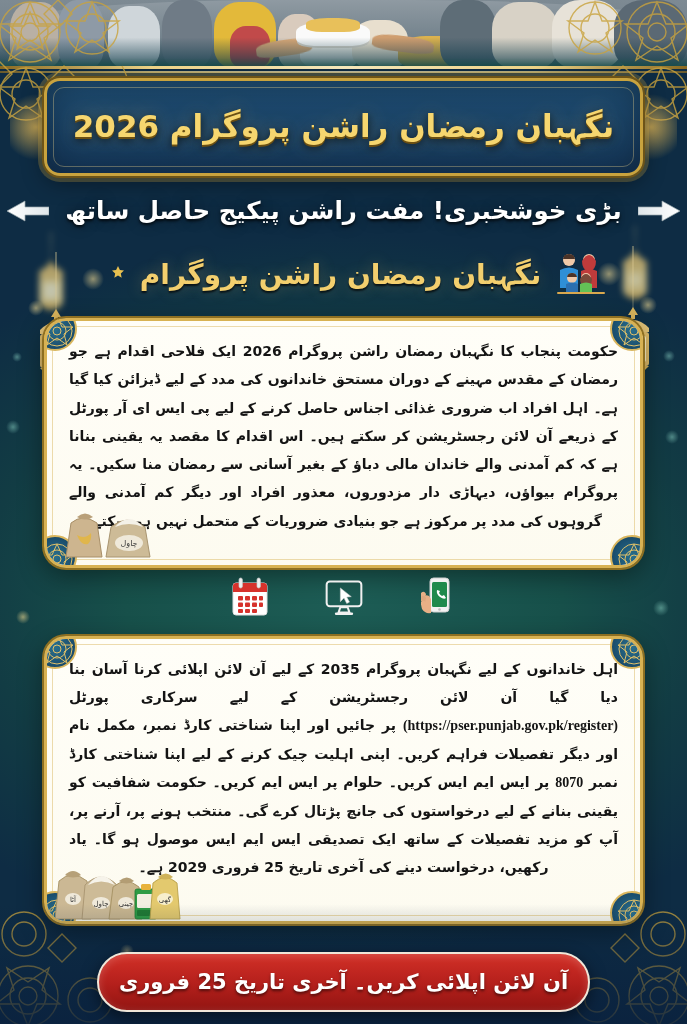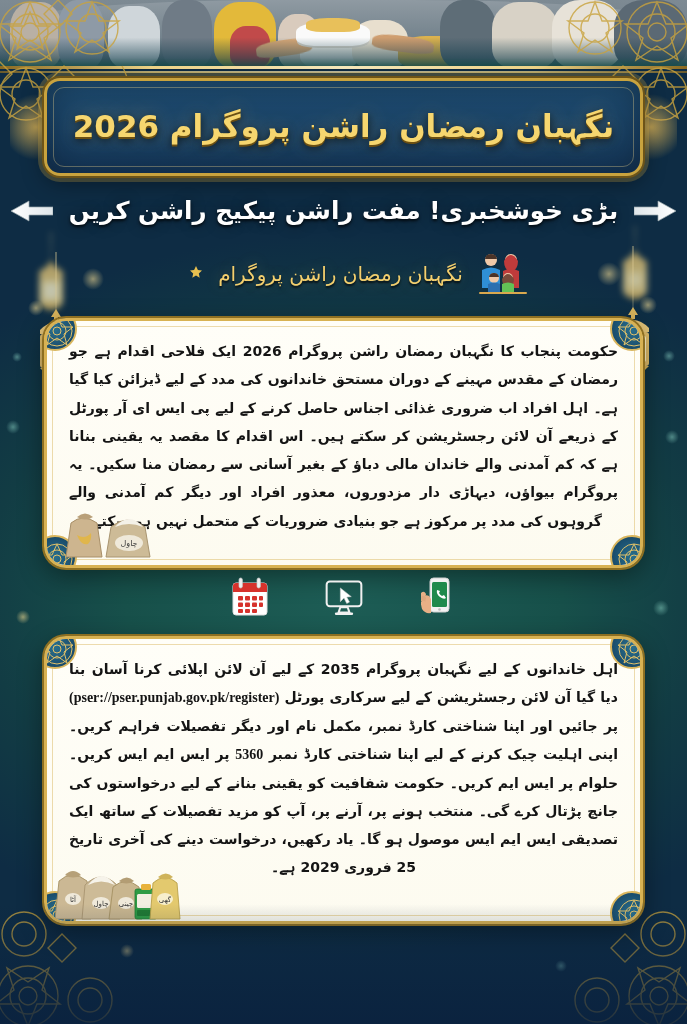--- a/index.html
+++ b/index.html
@@ -154,21 +154,21 @@
     text-shadow: 0 2px 3px rgba(0,0,0,.75), 0 0 14px rgba(0,0,0,.45);
   }
   .arrow-ico { width:42px; height:22px; flex:0 0 auto; }
 
   
   .brand-row {
     position:absolute; top:252px; left:0; width:687px;
     display:flex; align-items:center; justify-content:center; gap:14px;
   }
   .brand-text {
-    font-size: 20px; font-weight:400; color:#f3cf6e; direction:rtl; white-space:nowrap;
+    font-size: 28px; font-weight:700; color:#f3cf6e; direction:rtl; white-space:nowrap;
     text-shadow: 0 2px 2px rgba(0,0,0,.7), 0 0 16px rgba(243,207,110,.28);
   }
   .moon-ico, .family-ico { flex:0 0 auto; }
 
   
   .card {
     position:absolute;
     left:44px; width:599px;
     background: linear-gradient(180deg,#fffef8 0%, #fdfbf0 100%);
     border: 3px solid #d8b253;
@@ -435,21 +435,21 @@
   <div class="subtitle-row">
     <svg class="arrow-ico" viewBox="0 0 42 22">
       <defs>
           <linearGradient id="agr" x1="0" y1="0" x2="1" y2="0">
         <stop offset="0" stop-color="#dfe6ea"></stop>
             <stop offset="1" stop-color="#ffffff"></stop>
           </linearGradient>
         </defs>
       <path d="M0 7 L24 7 L24 1 L42 11 L24 21 L24 15 L0 15 Z" fill="url(#agr)" stroke="#9aa7ae" stroke-width=".7"></path>
     </svg>
-    <div class="subtitle-text" style="font-size: 24.5px;">بڑی خوشخبری! مفت راشن پیکیج راشن کریں</div>
+    <div class="subtitle-text" style="font-size: 24.5px;">بڑی خوشخبری! مفت راشن پیکیج حاصل ساتھ</div>
     <svg class="arrow-ico" viewBox="0 0 42 22">
       <defs>
           <linearGradient id="agl" x1="1" y1="0" x2="0" y2="0">
         <stop offset="0" stop-color="#dfe6ea"></stop>
             <stop offset="1" stop-color="#ffffff"></stop>
           </linearGradient>
         </defs>
       <path d="M42 7 L18 7 L18 1 L0 11 L18 21 L18 15 L42 15 Z" fill="url(#agl)" stroke="#9aa7ae" stroke-width=".7"></path>
     </svg>
   </div>
@@ -615,23 +615,23 @@
         <circle cx="22" cy="22" r="15"></circle>
             <circle cx="22" cy="22" r="9"></circle>
             <circle cx="22" cy="22" r="4"></circle>
         <path d="M22 7 L27 18 L38 18 L29 25 L32 36 L22 29 L12 36 L15 25 L6 18 L17 18 Z"></path>
           </g>
         </svg>
     </div>
 
     <div class="card-body" style="font-size: 14px;">
       <span>اہل خاندانوں کے لیے نگہبان پروگرام 2035 کے لیے آن لائن اپلائی کرنا آسان بنا دیا گیا آن لائن رجسٹریشن کے لیے سرکاری پورٹل</span>
-      <span class="url-ltr">(pser://pser.punjab.gov.pk/register)</span>
+      <span class="url-ltr">(https://pser.punjab.gov.pk/register)</span>
       <span>پر جائیں اور اپنا شناختی کارڈ نمبر، مکمل نام اور دیگر تفصیلات فراہم کریں۔ اپنی اہلیت چیک کرنے کے لیے اپنا شناختی کارڈ نمبر</span>
-      <span class="num-em">5360</span>
+      <span class="num-em">8070</span>
       <span>پر ایس ایم ایس کریں۔ حلوام پر ایس ایم کریں۔ حکومت شفافیت کو یقینی بنانے کے لیے درخواستوں کی جانچ پڑتال کرے گی۔ منتخب ہونے پر، آرنے پر، آپ کو مزید تفصیلات کے ساتھ ایک تصدیقی ایس ایم ایس موصول ہو گا۔ یاد رکھیں، درخواست دینے کی آخری تاریخ 25 فروری 2029 ہے۔</span>
     </div>
 
     <svg class="sacks sacks-2" width="130" height="62" viewBox="0 0 130 62">
 
       <path d="M4 20 q13 -12 28 0 l4 38 h-36z" fill="#cbb894" stroke="#a79265" stroke-width=".9"></path>
       <path d="M10 14 q8 -8 16 0 q-8 5 -16 0z" fill="#b6a078"></path>
       <ellipse cx="18" cy="38" rx="8" ry="6" fill="#efe9da"></ellipse>
       <text x="18" y="41" font-size="7" text-anchor="middle" fill="#333" font-family="'DejaVu Sans',sans-serif">آٹا</text>
 
@@ -651,14 +651,17 @@
       <rect x="86" y="23" width="10" height="6" rx="1.5" fill="#e8b23a"></rect>
 
       <path d="M98 22 q12 -11 24 0 l3 36 h-30z" fill="#e3c96e" stroke="#b9a04c" stroke-width=".9"></path>
       <path d="M103 16 q8 -7 15 0 q-8 5 -15 0z" fill="#cfb35a"></path>
       <ellipse cx="110" cy="38" rx="8" ry="6" fill="#f7efcd"></ellipse>
       <text x="110" y="41" font-size="7" text-anchor="middle" fill="#333" font-family="'DejaVu Sans',sans-serif">گھی</text>
     </svg>
   </div>
 
   <div class="bottom-glow"></div>
+  <div class="cta-pill">
+    <div class="cta-text" style="font-size: 21px;">آن لائن اپلائی کریں۔ آخری تاریخ 25 فروری</div>
+  </div>
 
 </div>
 
 </body></html>

